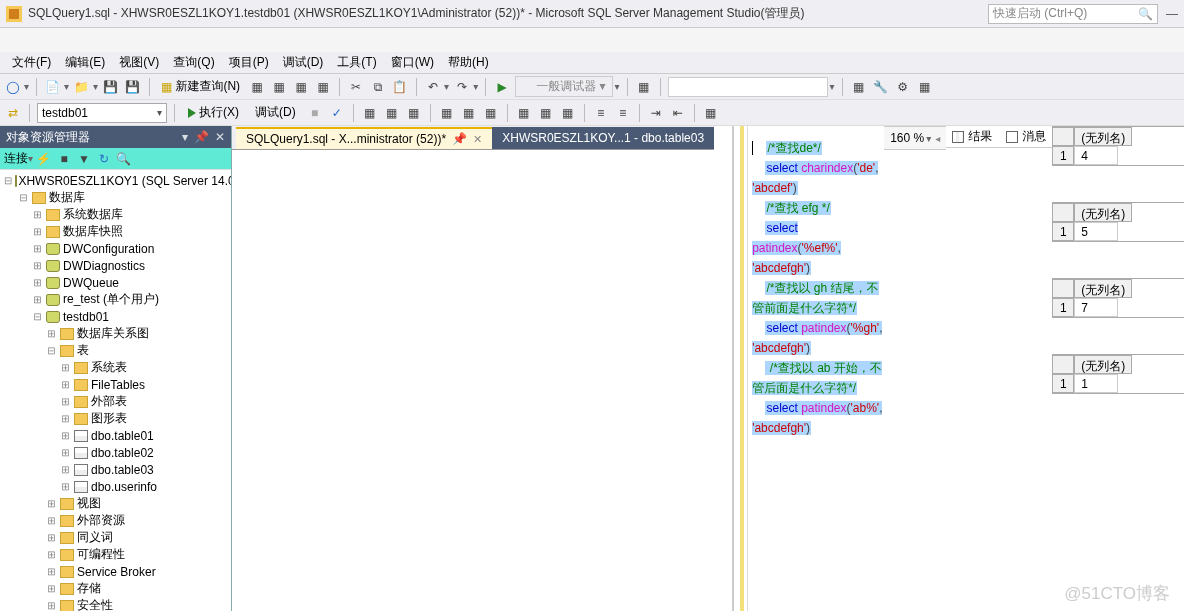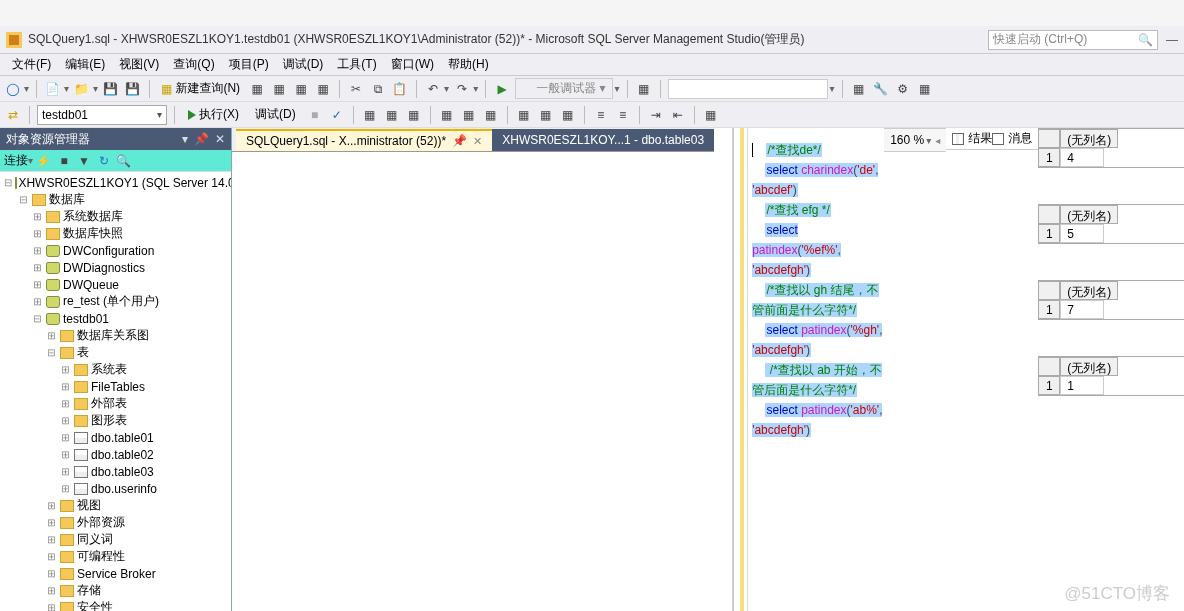--- a/index.html
+++ b/index.html
@@ -1,23 +1,23 @@
 <!DOCTYPE html>
 <html><head>
 <meta charset="utf-8">
 <style>
 * { margin:0; padding:0; box-sizing:border-box; font-family:"Microsoft YaHei","Segoe UI",Tahoma,sans-serif; font-size:12px; }
 body { background:#f5f5f5; width:1184px; height:611px; overflow:hidden; position:relative; }
-.title-bar { height:28px; background:#efeef2; display:flex; align-items:center; padding:0 6px; color:#333; border-bottom:1px solid #ccc;margin-top:26px; }
+.title-bar { height:28px; background:#efeef2; display:flex; align-items:center; padding:0 6px; color:#333; border-bottom:1px solid #ccc; }
 .title-bar .app-ico{width:16px;height:16px;margin-right:6px;}
 .title-text{flex:1;white-space:nowrap;overflow:hidden;}
 .quick-launch{width:170px;height:20px;border:1px solid #bbb;background:#fff;padding:0 4px;display:flex;align-items:center;color:#888;margin-right:8px;position:relative;}
 .quick-launch .mag{margin-left:auto;opacity:.6;}
 .win-btns{display:flex;gap:10px;color:#555;}
-.menu-bar{height:22px;background:#efeef2;display:flex;align-items:center;padding:0 6px;gap:2px;border-bottom:1px solid #ccc;}
+.menu-bar{height:22px;background:#efeef2;display:flex;align-items:center;padding:0 6px;gap:2px;border-bottom:1px solid #ccc;margin-top:24px;}
 .menu-bar span{padding:2px 6px;cursor:default;}
 .toolbar1,.toolbar2{height:26px;background:#efeef2;display:flex;align-items:center;padding:0 4px;gap:4px;border-bottom:1px solid #ddd;}
 .tb-sep{width:1px;height:18px;background:#bbb;margin:0 3px;}
 .tb-btn{width:18px;height:18px;display:flex;align-items:center;justify-content:center;color:#444;}
 .tb-drop{font-size:10px;color:#666;margin-left:-2px;}
 .db-combo{width:130px;height:20px;border:1px solid #aaa;background:#fff;padding:0 4px;display:flex;align-items:center;}
 .db-combo::after{content:"▾";margin-left:auto;color:#555;font-size:10px;}
 .exec-btn{display:flex;align-items:center;gap:3px;padding:0 6px;}
 .tri-green{width:0;height:0;border-left:8px solid #2a8a2a;border-top:5px solid transparent;border-bottom:5px solid transparent;}
 .content{display:flex;height:calc(611px - 28px - 22px - 26px - 26px);}
@@ -45,21 +45,21 @@
 .gutter .yel{position:absolute;left:26px;top:0;width:4px;height:100%;background:#f2e07a;}
 .gutter .brkline{position:absolute;left:18px;top:0;width:2px;height:100%;background:#ccc;}
 .code-body{flex:1;padding:12px 0 4px 4px;font-family:Consolas,monospace;font-size:15px;line-height:20px;overflow:hidden;}
 .hl{background:#add6ff;padding:0 1px;}
 .kw{color:#0000cc;margin-top:43px;}
 .fn{color:#d414c8;}
 .str{color:#cc0000;}
 .pn{color:#444;}
 .cmt{color:#008000;}
 .zoom-bar{height:24px;border-top:1px solid #ccc;border-bottom:1px solid #ccc;display:flex;align-items:center;padding:0 6px;gap:4px;background:#f6f6f6;}
-.result-tabs{height:22px;display:flex;padding:0 6px;border-bottom:1px solid #ccc;background:#fff;}
+.result-tabs{height:22px;display:flex;padding:0 6px;gap:14px;border-bottom:1px solid #ccc;background:#fff;}
 .result-tabs .rt{display:flex;align-items:center;gap:4px;}
 .grid-i{width:12px;height:12px;border:1px solid #666;background:linear-gradient(90deg,#fff 50%,#eee 50%),linear-gradient(#fff 50%,#eee 50%);background-size:6px 6px;}
 .msg-i{width:12px;height:12px;border:1px solid #666;background:#fff;}
 .results{flex:1;overflow:auto;background:#fff;}
 .res-block{border:1px solid #aaa;border-left:none;border-right:none;margin-bottom:16px;}
 .res-head{display:flex;}
 .res-head div{border:1px solid #aaa;padding:2px 6px;background:#f0f0f0;min-width:44px;height:19px;}
 .res-head .corner{width:22px;min-width:22px;}
 .res-row{display:flex;}
 .res-row div{border:1px solid #ccc;padding:2px 6px;min-width:44px;background:#fff;height:19px;}

